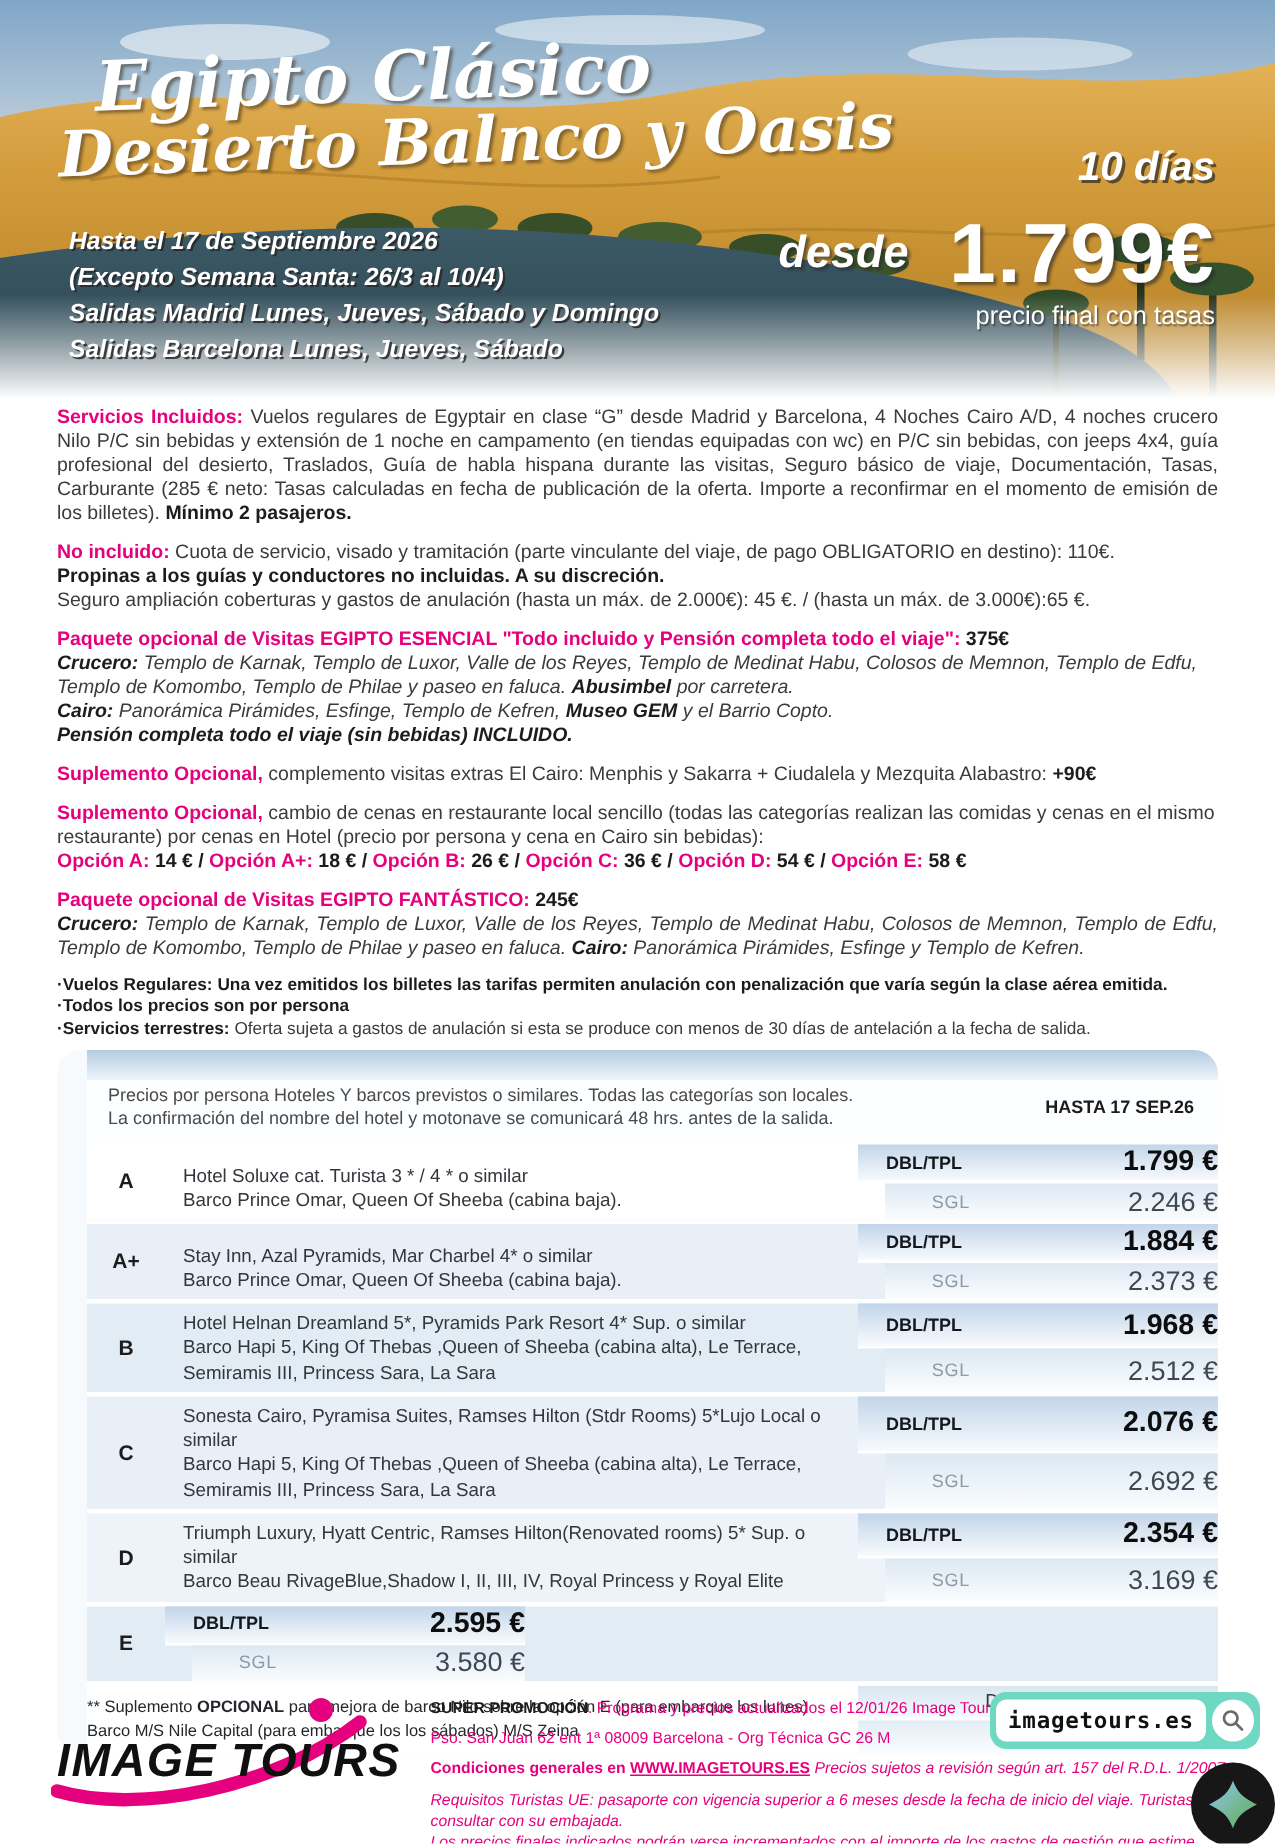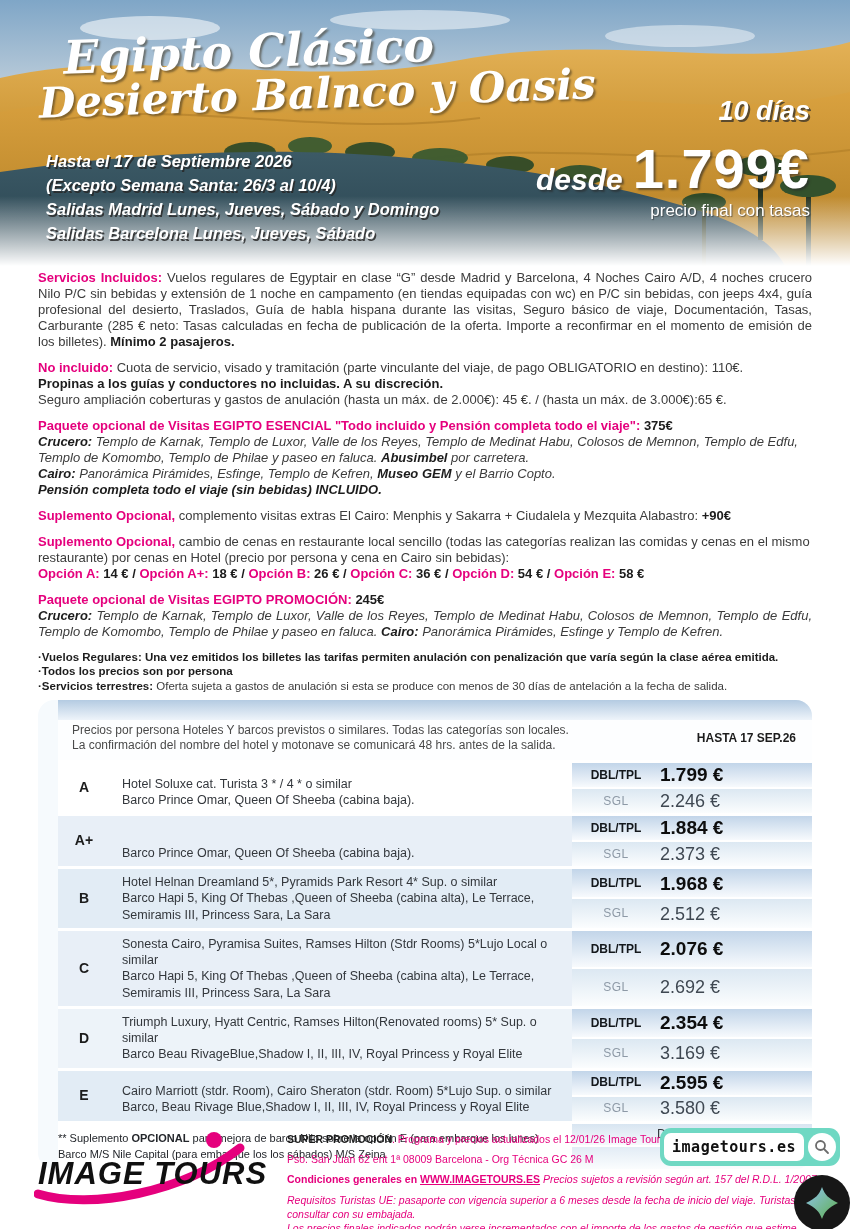--- a/index.html
+++ b/index.html
@@ -20,21 +20,21 @@
   .hero-title .l1{font-size:46px;padding-left:26px;}
   .hero-title .l2{font-size:42px;}
   .hero-dates{
     position:absolute;left:46px;top:150px;color:#fff;
     font-weight:bold;font-style:italic;font-size:16.5px;line-height:1.45;
     text-shadow:1.5px 1.5px 0 rgba(40,40,40,.85);
   }
   .hero-right{position:absolute;right:40px;top:96px;text-align:right;color:#fff;}
   .hero-duration{font-size:27px;font-weight:bold;font-style:italic;
     text-shadow:2px 2px 0 rgba(40,40,40,.7);margin-bottom:14px;}
-  .hero-priceline{display:flex;align-items:flex-end;justify-content:flex-end;gap:10px;
+  .hero-priceline{display:flex;align-items:center;justify-content:flex-end;gap:27px;
     text-shadow:2px 2px 2px rgba(40,40,40,.6);margin-left:44px;}
   .hero-desde{font-size:30px;font-weight:bold;font-style:italic;}
   .hero-price{font-size:56px;font-weight:bold;letter-spacing:1px;line-height:1;}
   .hero-pricenote{font-size:17px;margin-top:4px;text-shadow:1px 1px 1px rgba(40,40,40,.6);}
   
   .content{position:absolute;top:270px;left:38px;width:774px;font-size:13px;line-height:1.23;}
   .content p{margin:0 0 10px 0;}
   .just{text-align:justify;}
   .mg{color:#e5007d;font-weight:bold;}
   .bb{font-weight:bold;color:#1c1c1c;}
@@ -49,25 +49,25 @@
     background:#fdfeff;padding:3px 16px 6px 14px;font-size:12px;color:#4a4a4a;line-height:1.3;}
   .t-validity{font-weight:bold;font-size:12px;color:#1c1c1c;white-space:nowrap;margin-left:20px;}
   .t-row{display:flex;border-top:3px solid #fff;}
   .t-cat{width:52px;display:flex;align-items:center;justify-content:center;
     font-weight:bold;font-size:14px;color:#1c1c1c;}
   .t-desc{flex:1;padding:5px 8px 5px 12px;font-size:12.5px;line-height:1.3;color:#33373c;
     display:flex;flex-direction:column;justify-content:flex-end;}
   .t-price{width:240px;display:flex;flex-direction:column;}
   .t-cell{flex:1;display:flex;align-items:center;min-height:24px;}
   .t-cell.dbl{background:linear-gradient(#c2d5e9,#f7fafd);border-bottom:2px solid #fff;}
-  .t-cell.sgl{background:linear-gradient(#dce8f2,#fbfdfe);}
+  .t-cell.sgl{background:linear-gradient(#dce8f2,#fbfdfe);margin-left:18px;}
   .t-cell .lab{width:88px;text-align:center;font-size:12px;}
   .t-cell.dbl .lab{font-weight:bold;color:#14181c;}
   .t-cell.sgl .lab{color:#8d99a6;letter-spacing:.5px;}
-  .t-cell .val{flex:1;text-align:left;}
+  .t-cell .val{flex:1;text-align:right;}
   .t-cell.dbl .val{font-weight:bold;font-size:19px;color:#0d0d0d;}
   .t-cell.sgl .val{font-size:18px;color:#3f4852;}
   .bgA{background:#ffffff;}
   .bgB{background:#e8eff7;}
   .bgC{background:#e2ecf5;}
   .bgD{background:#edf3f9;}
   .t-note{display:flex;border-top:3px solid #fff;background:#fff;}
   .t-note-left{flex:1;font-size:11px;line-height:1.5;color:#23262b;padding:6px 8px 6px 0;}
   .t-note-right{width:240px;display:flex;flex-direction:column;}
   .t-note-cell{flex:1;display:flex;align-items:center;justify-content:center;
@@ -176,21 +176,21 @@
   <p><span class="mg">Paquete opcional de Visitas EGIPTO ESENCIAL "Todo incluido y Pensión completa todo el viaje": </span><span class="bb">375€</span><br>
   <span class="bi">Crucero: </span><span class="it">Templo de Karnak, Templo de Luxor,  Valle de los Reyes, Templo de Medinat Habu, Colosos de Memnon, Templo de Edfu, Templo de Komombo, Templo de Philae y paseo en faluca. </span><span class="bi">Abusimbel</span><span class="it"> por carretera.</span><br>
   <span class="bi">Cairo: </span><span class="it">Panorámica Pirámides, Esfinge, Templo de Kefren, </span><span class="bi">Museo GEM</span><span class="it"> y el Barrio Copto.</span><br>
   <span class="bi">Pensión completa todo el viaje (sin bebidas) INCLUIDO.</span></p>
 
   <p><span class="mg">Suplemento Opcional,</span><span> complemento visitas extras El Cairo: Menphis y Sakarra + Ciudalela y Mezquita Alabastro: </span><span class="bb">+90€</span></p>
 
   <p><span class="mg">Suplemento Opcional,</span><span> cambio de cenas en restaurante local sencillo (todas las categorías realizan las comidas y cenas en el mismo restaurante) por cenas en Hotel (precio por persona  y cena en Cairo sin bebidas):</span><br>
   <span class="mg">Opción A: </span><span class="bb">14 €</span><span class="bb"> / </span><span class="mg">Opción A+:  </span><span class="bb">18 €</span><span class="bb"> / </span><span class="mg">Opción B: </span><span class="bb">26 €</span><span class="bb"> / </span><span class="mg">Opción C: </span><span class="bb">36 €</span><span class="bb"> / </span><span class="mg">Opción D: </span><span class="bb">54 €</span><span class="bb"> / </span><span class="mg">Opción E: </span><span class="bb">58 €</span></p>
 
-  <p class="just"><span class="mg">Paquete opcional de Visitas EGIPTO PROMOCIÓN: </span><span class="bb">245€</span><br>
+  <p class="just"><span class="mg">Paquete opcional de Visitas EGIPTO FANTÁSTICO: </span><span class="bb">245€</span><br>
   <span class="bi">Crucero: </span><span class="it">Templo de Karnak, Templo de Luxor,  Valle de los Reyes, Templo de Medinat Habu, Colosos de Memnon, Templo de Edfu, Templo de Komombo, Templo de Philae y paseo en faluca. </span><span class="bi">Cairo: </span><span class="it">Panorámica Pirámides, Esfinge y Templo de Kefren.</span></p>
 
   <div class="notes">
     <div class="bold-line">·Vuelos Regulares: Una vez emitidos los billetes las tarifas permiten anulación con penalización que varía según la clase aérea emitida.</div>
     <div class="bold-line">·Todos los precios son por persona</div>
     <div><span class="bold-line">·Servicios terrestres:</span><span> Oferta sujeta a gastos de anulación si esta se produce con menos de 30 días de antelación a la fecha de  salida.</span></div>
   </div>
 
   <div class="ptable">
     <div class="t-top"></div>
@@ -216,20 +216,21 @@
         <div class="t-cell sgl">
             <span class="lab">SGL</span>
             <span class="val">2.246 €</span>
           </div>
       </div>
     </div>
 
     <div class="t-row bgB">
       <div class="t-cat">A+</div>
       <div class="t-desc">
+        <div>Stay Inn, Azal Pyramids, Mar Charbel  4* o similar</div>
         <div>Barco Prince Omar, Queen Of Sheeba (cabina baja).</div>
       </div>
       <div class="t-price">
         <div class="t-cell dbl">
             <span class="lab">DBL/TPL</span>
             <span class="val">1.884 €</span>
           </div>
         <div class="t-cell sgl">
             <span class="lab">SGL</span>
             <span class="val">2.373 €</span>
@@ -286,24 +287,20 @@
           </div>
         <div class="t-cell sgl">
             <span class="lab">SGL</span>
             <span class="val">3.169 €</span>
           </div>
       </div>
     </div>
 
     <div class="t-row bgC">
       <div class="t-cat">E</div>
-      <div class="t-desc">
-        <div>Cairo Marriott (stdr. Room), Cairo Sheraton (stdr. Room) 5*Lujo Sup. o similar</div>
-        <div>Barco, Beau Rivage Blue,Shadow I, II, III, IV, Royal Princess y Royal Elite</div>
-      </div>
       <div class="t-price">
         <div class="t-cell dbl">
             <span class="lab">DBL/TPL</span>
             <span class="val">2.595 €</span>
           </div>
         <div class="t-cell sgl">
             <span class="lab">SGL</span>
             <span class="val">3.580 €</span>
           </div>
       </div>

